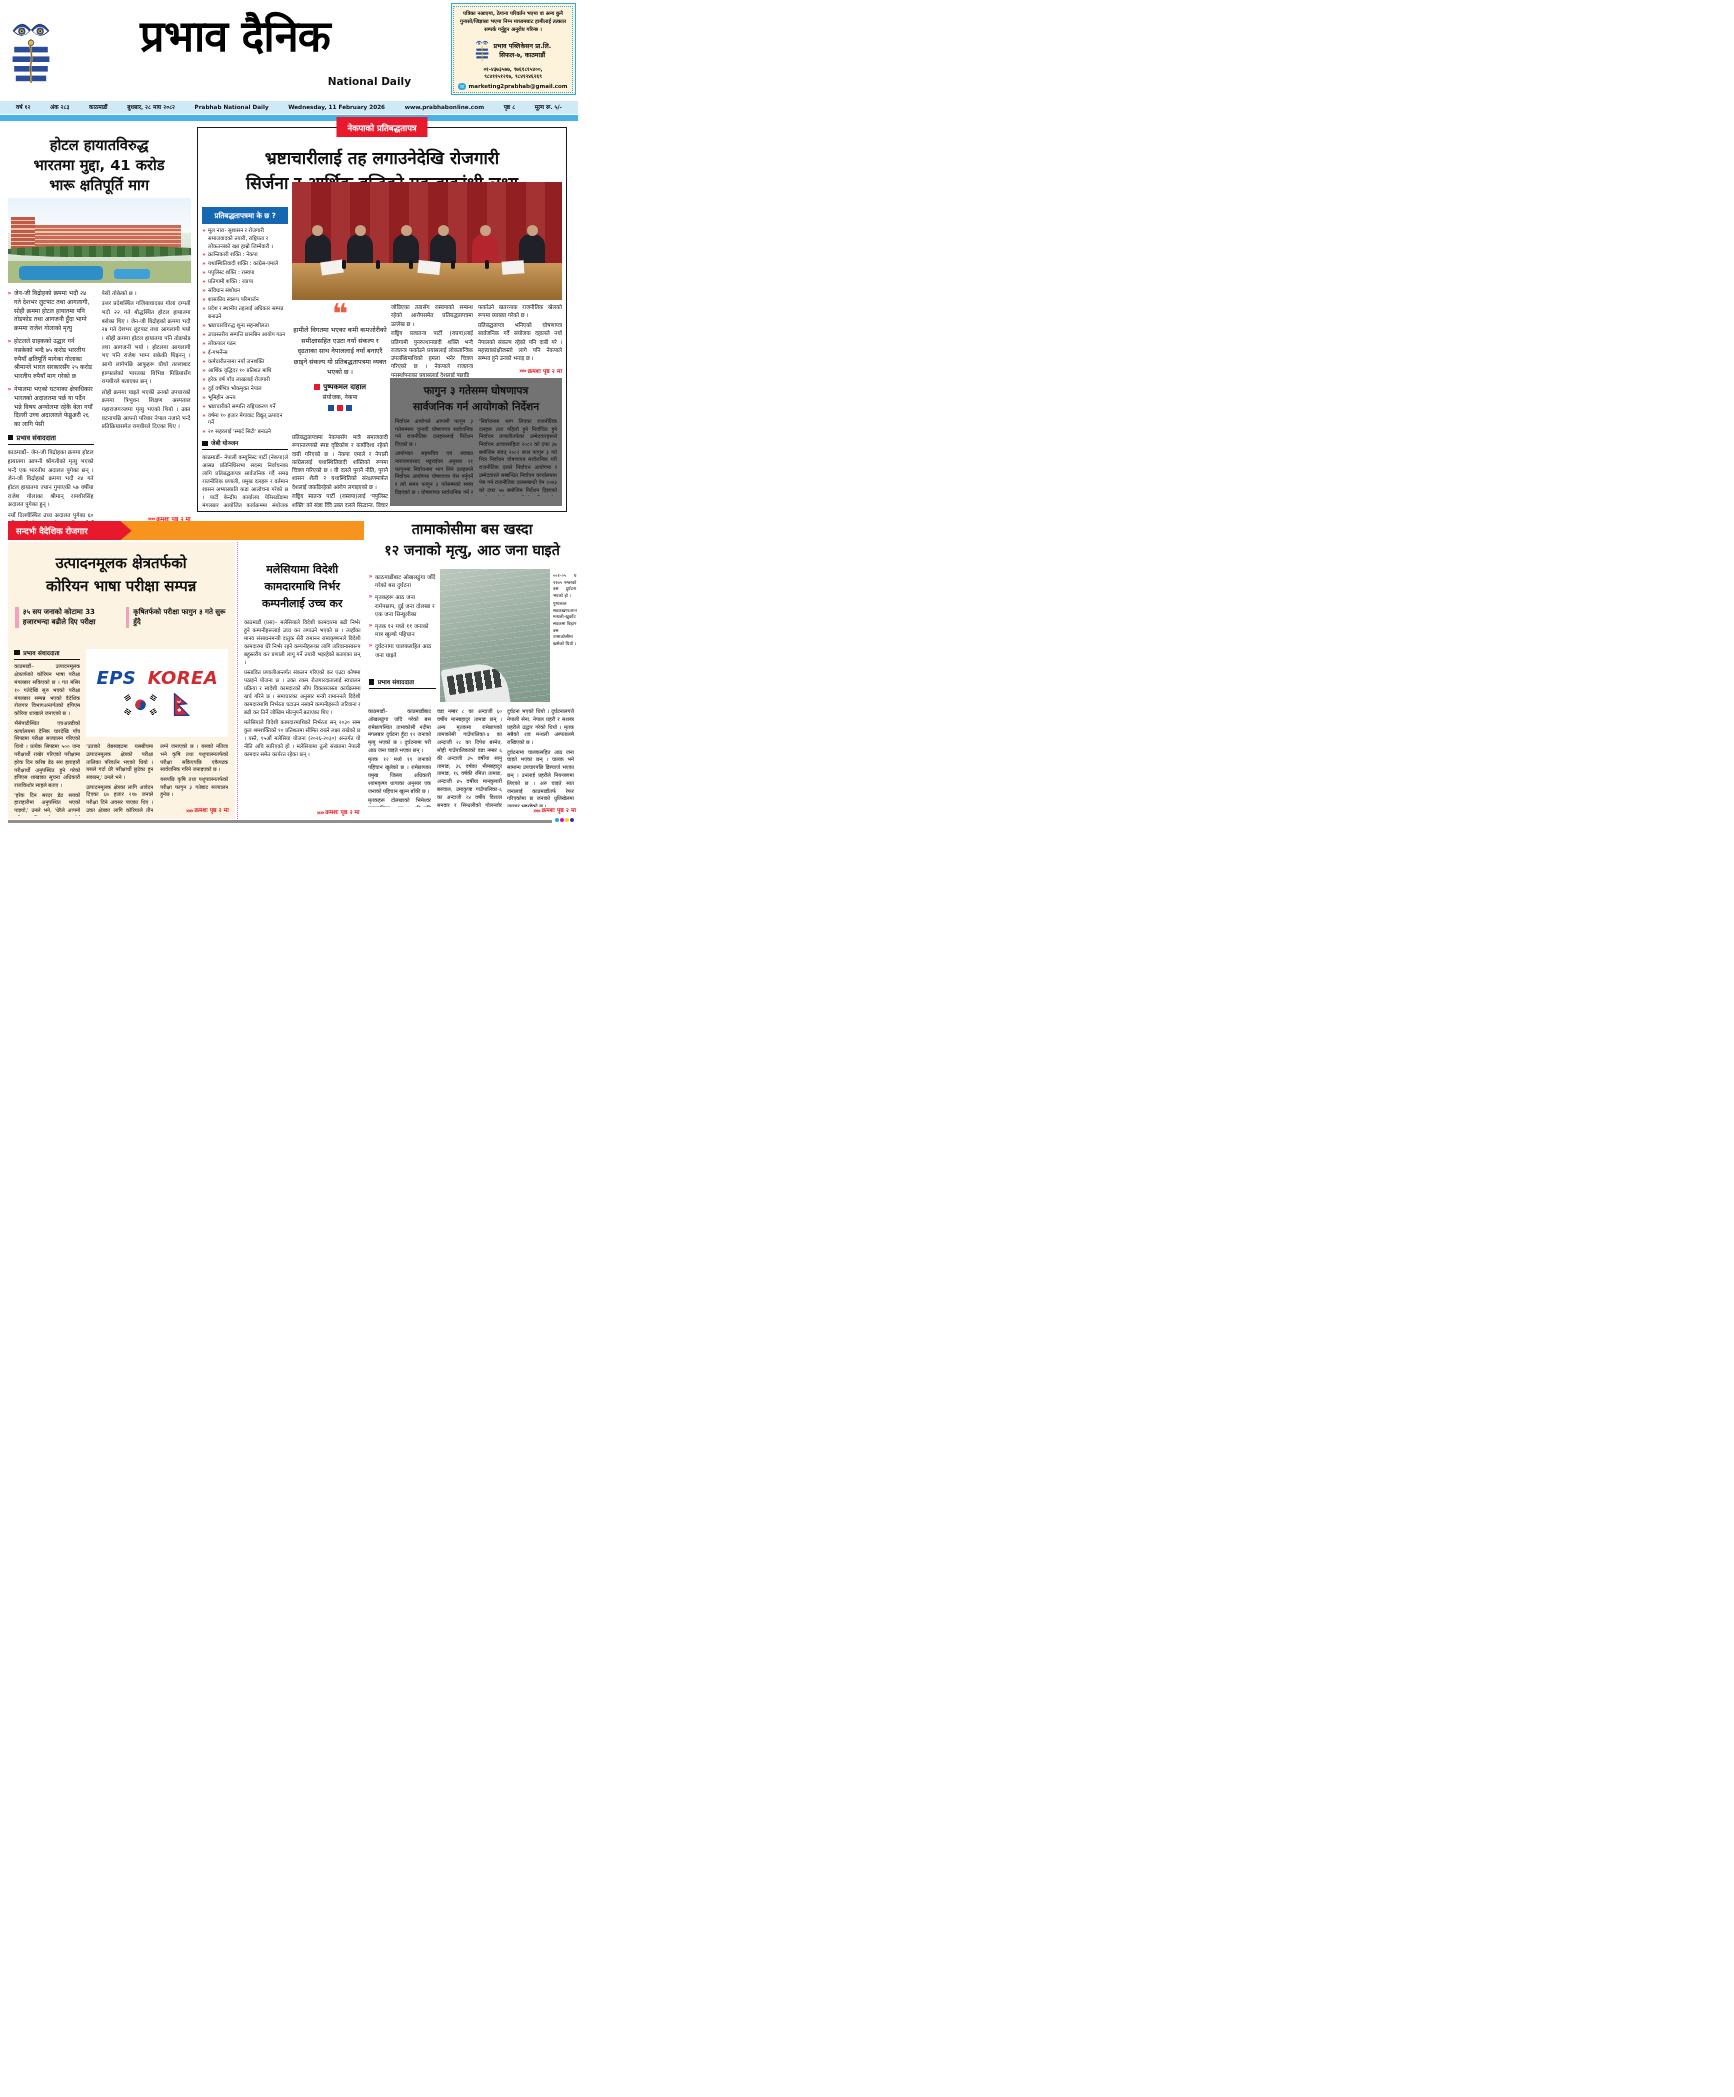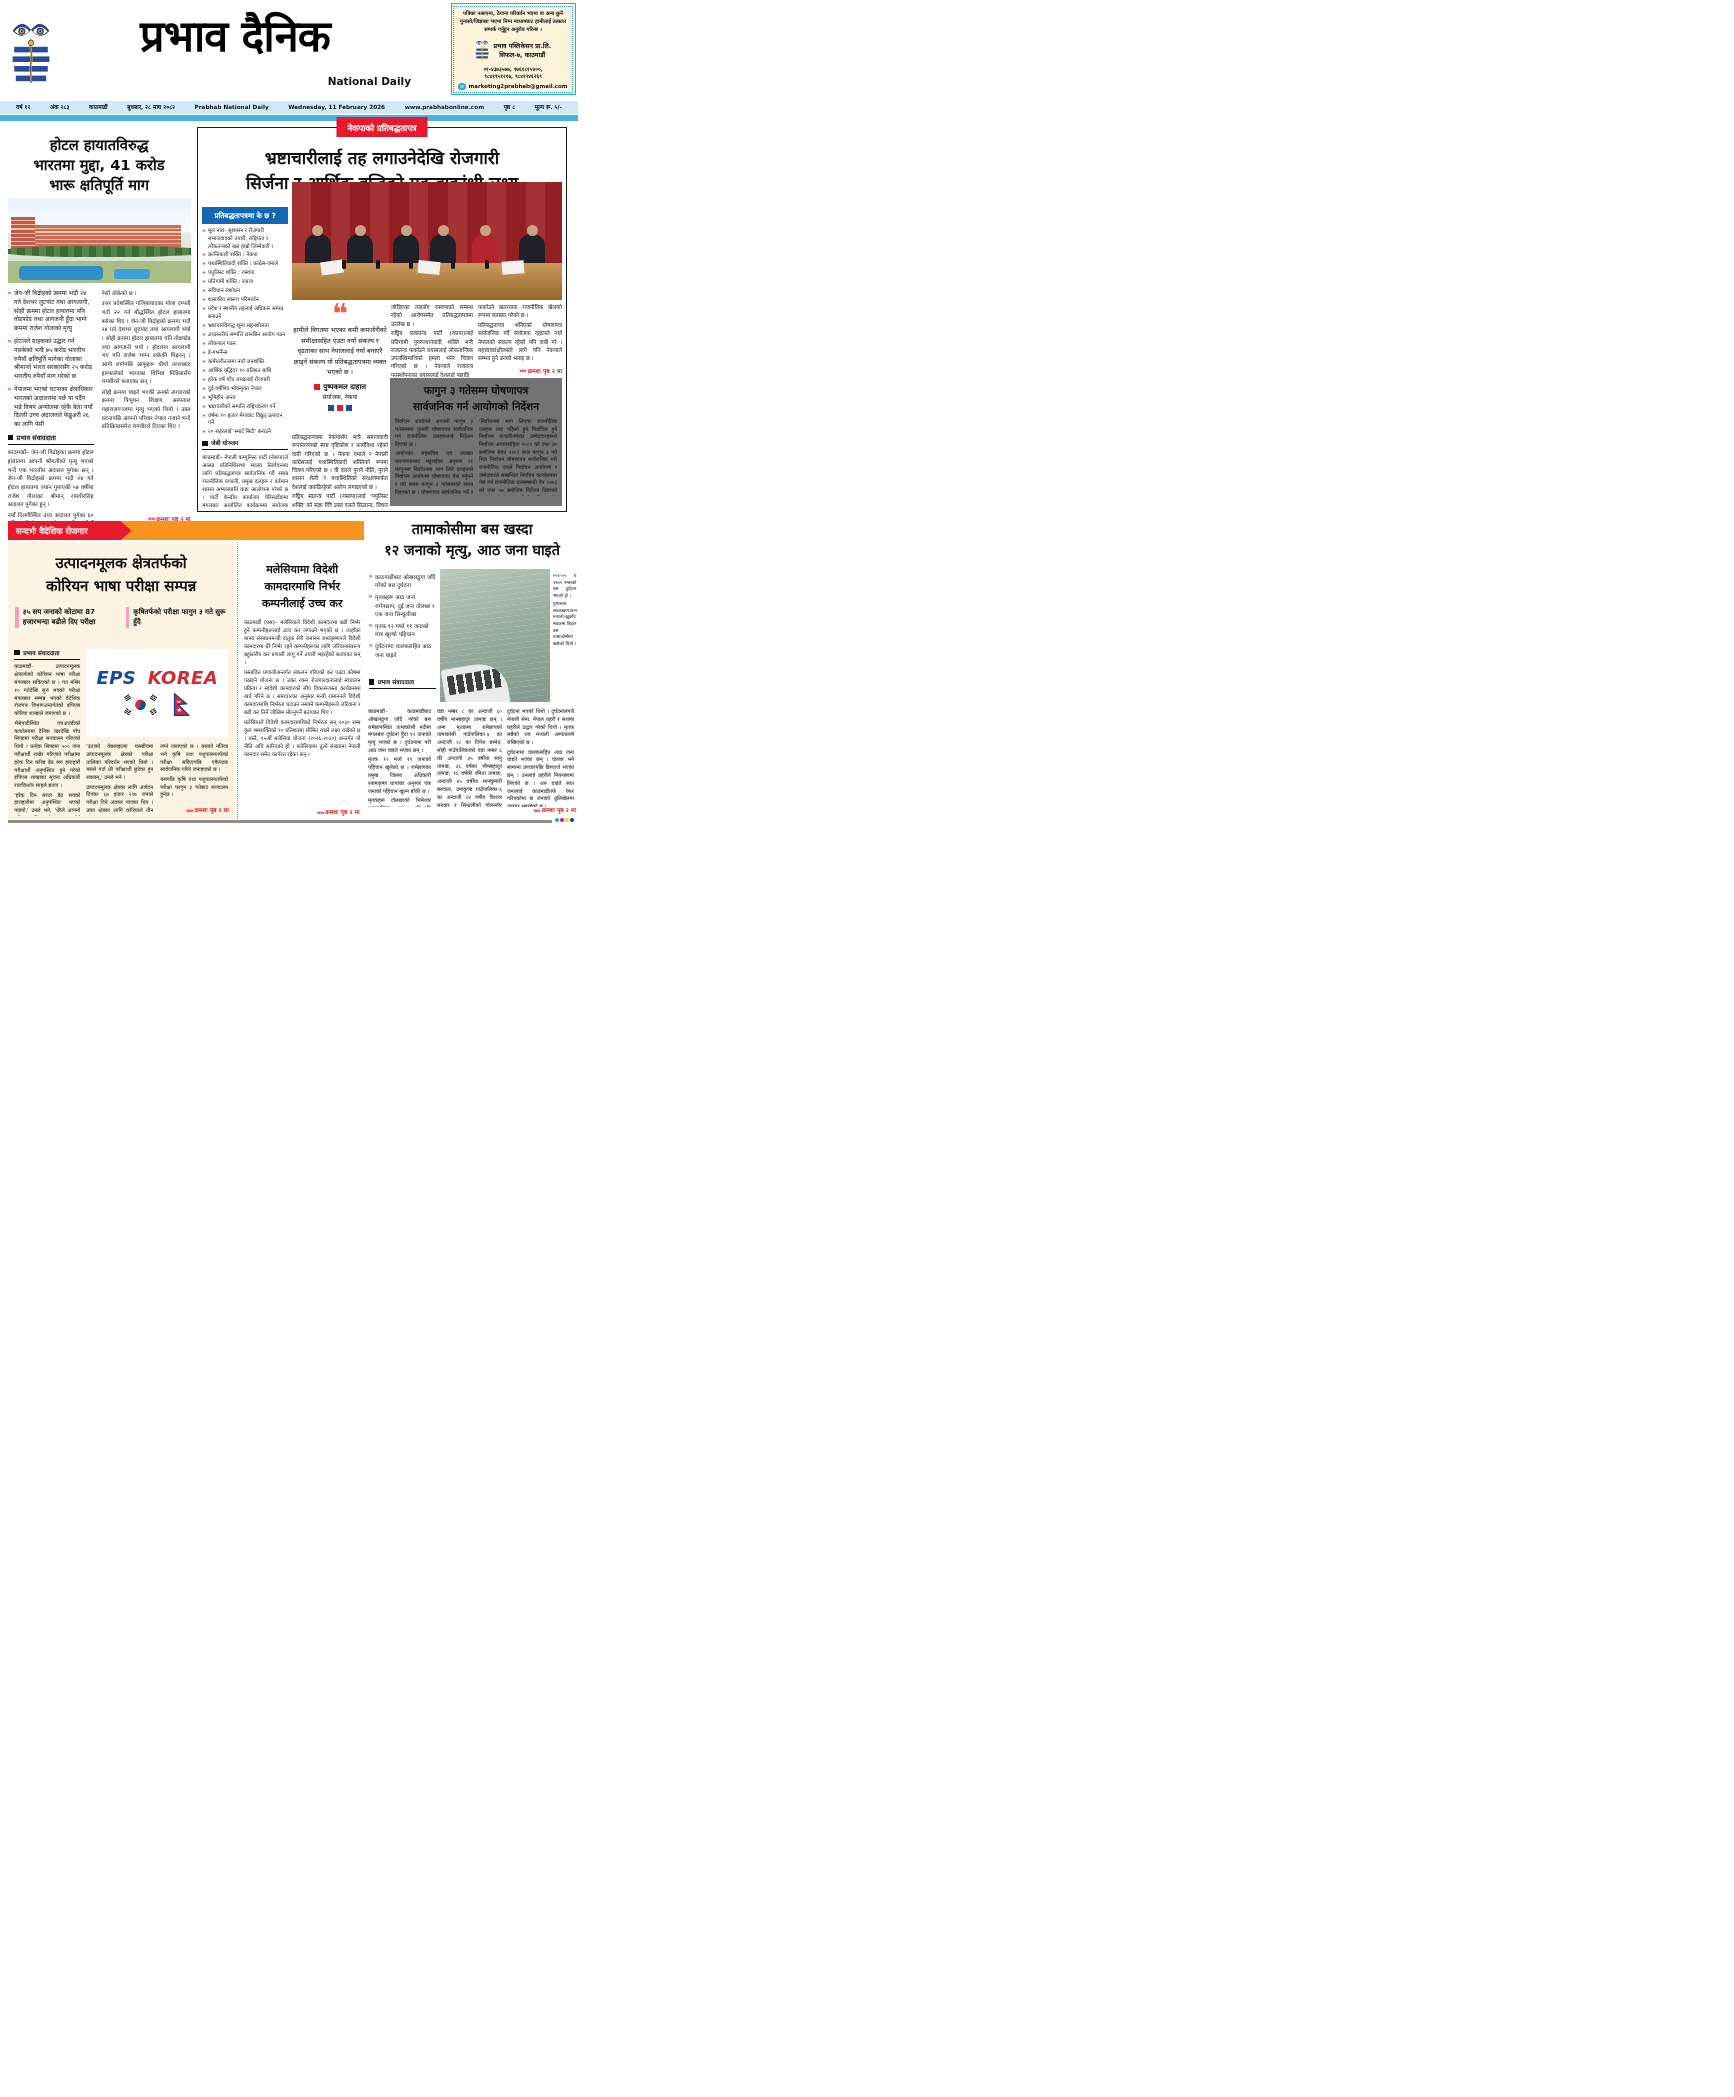--- a/index.html
+++ b/index.html
@@ -448,21 +448,21 @@
   </div>
 
   <div class="art-eps">
     <div class="hl eps-headline">
         <span class="line">उत्पादनमूलक क्षेत्रतर्फको</span>
         <span class="line">कोरियन भाषा परीक्षा सम्पन्न</span>
       </div>
     <div class="eps-highlights">
       <div class="hi">
         <span class="hibar"></span>
-        <span class="hitext">३५ सय जनाको कोटामा 87 हजारभन्दा बढीले दिए परीक्षा</span>
+        <span class="hitext">३५ सय जनाको कोटामा 33 हजारभन्दा बढीले दिए परीक्षा</span>
       </div>
       <div class="hi">
         <span class="hibar"></span>
         <span class="hitext">कृषितर्फको परीक्षा फागुन ३ गते सुरू हुँदै</span>
       </div>
     </div>
     <div class="eps-cols">
       <div class="eps-c1">
         <div class="byline eps-byline">
           <span class="sq"></span>

